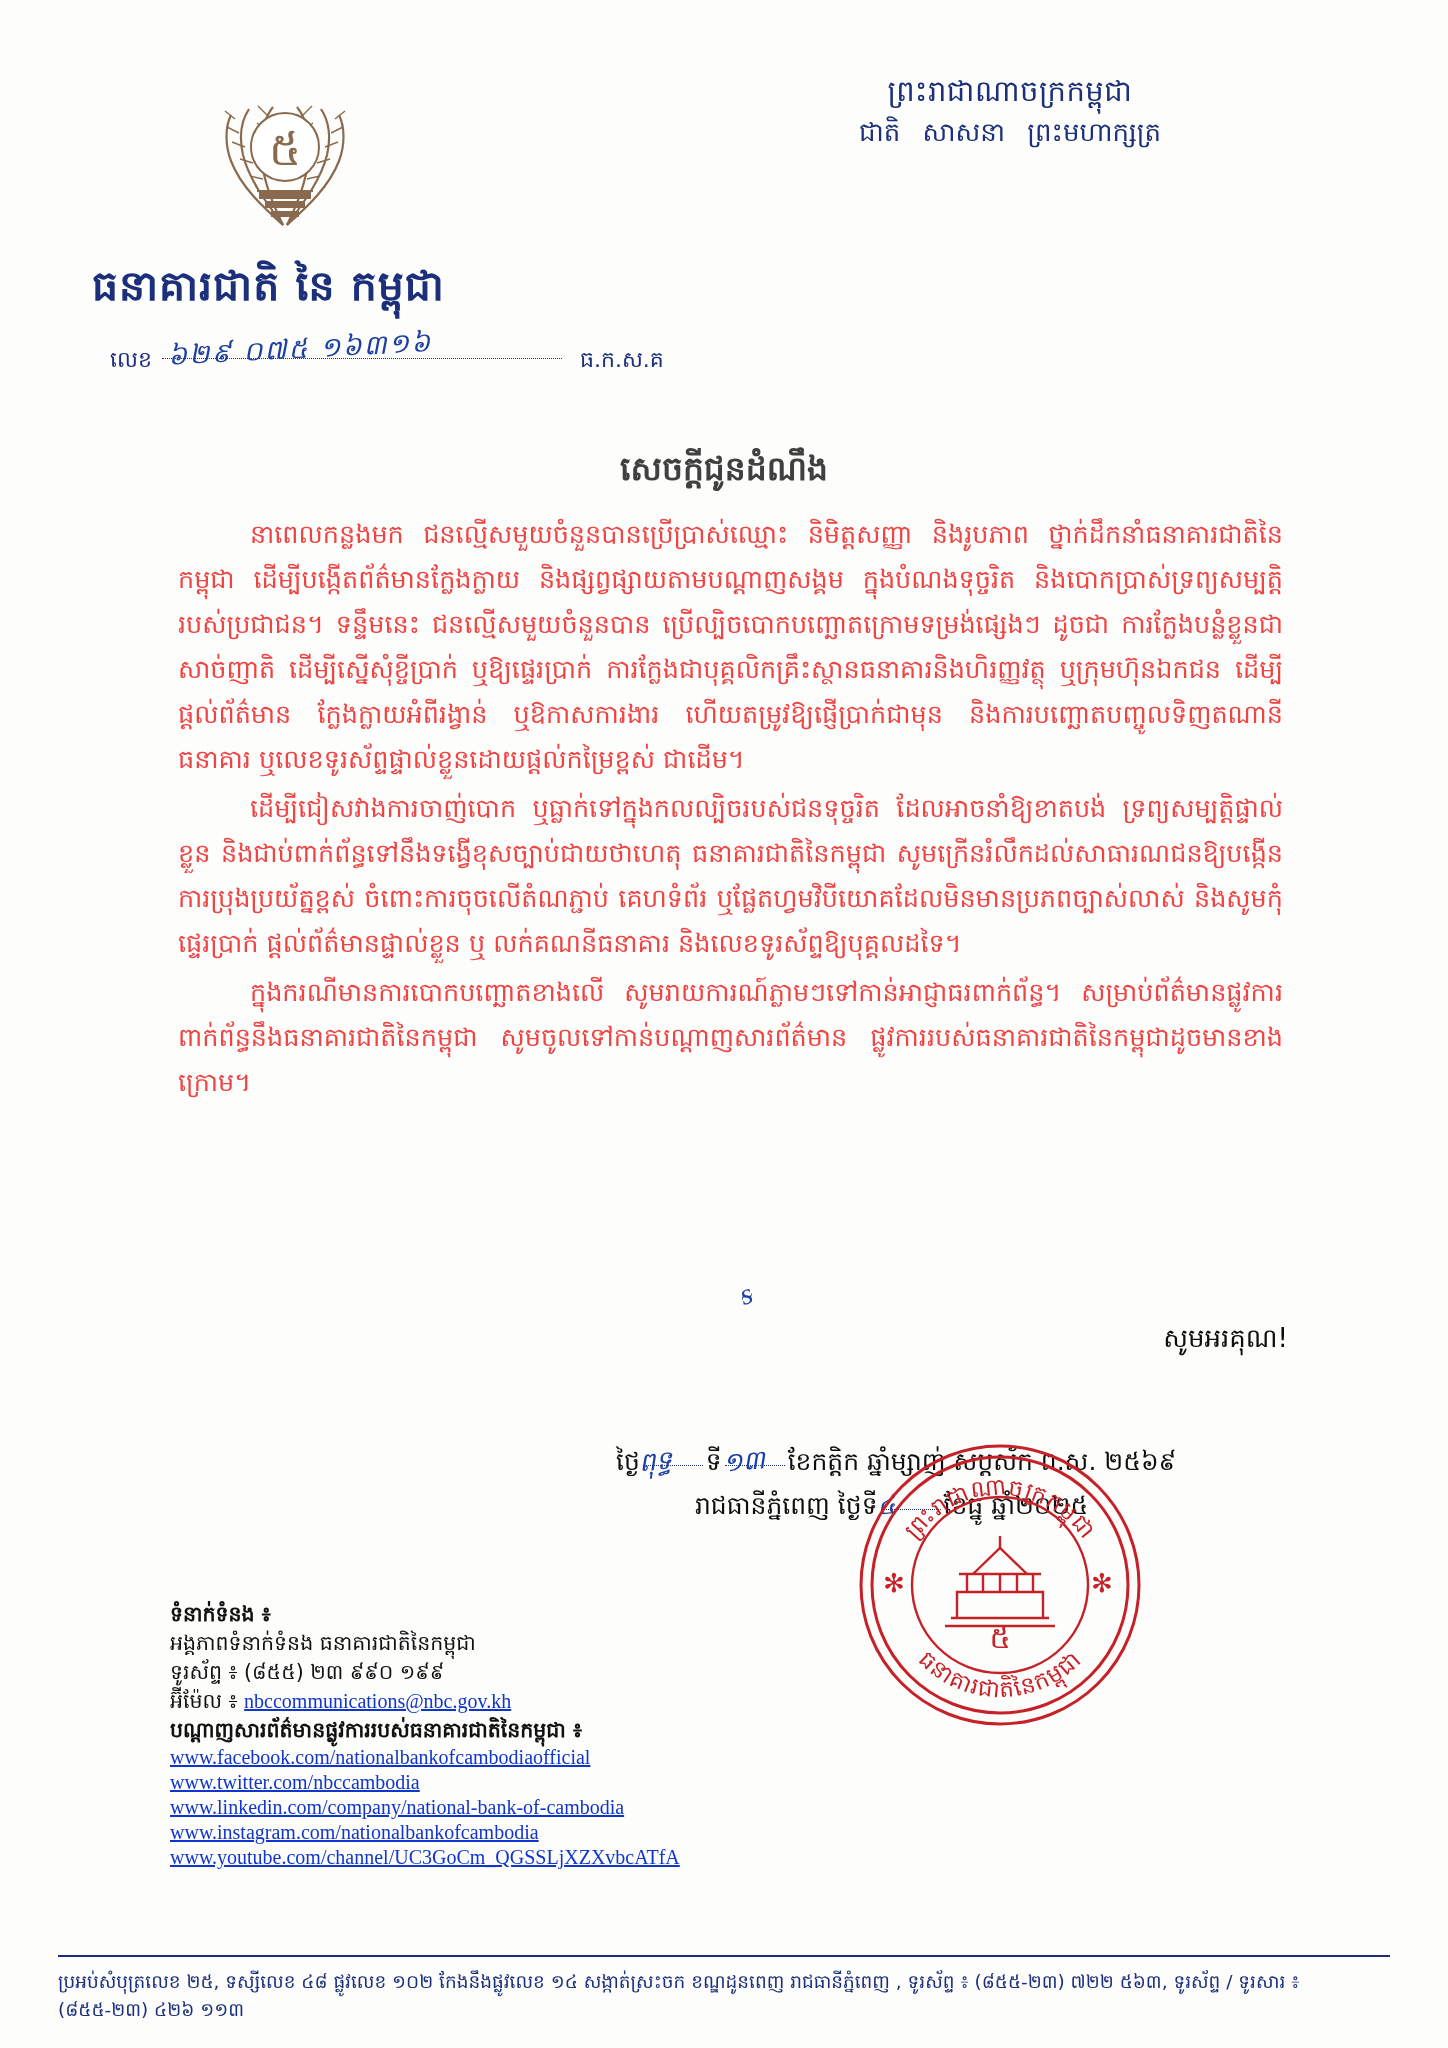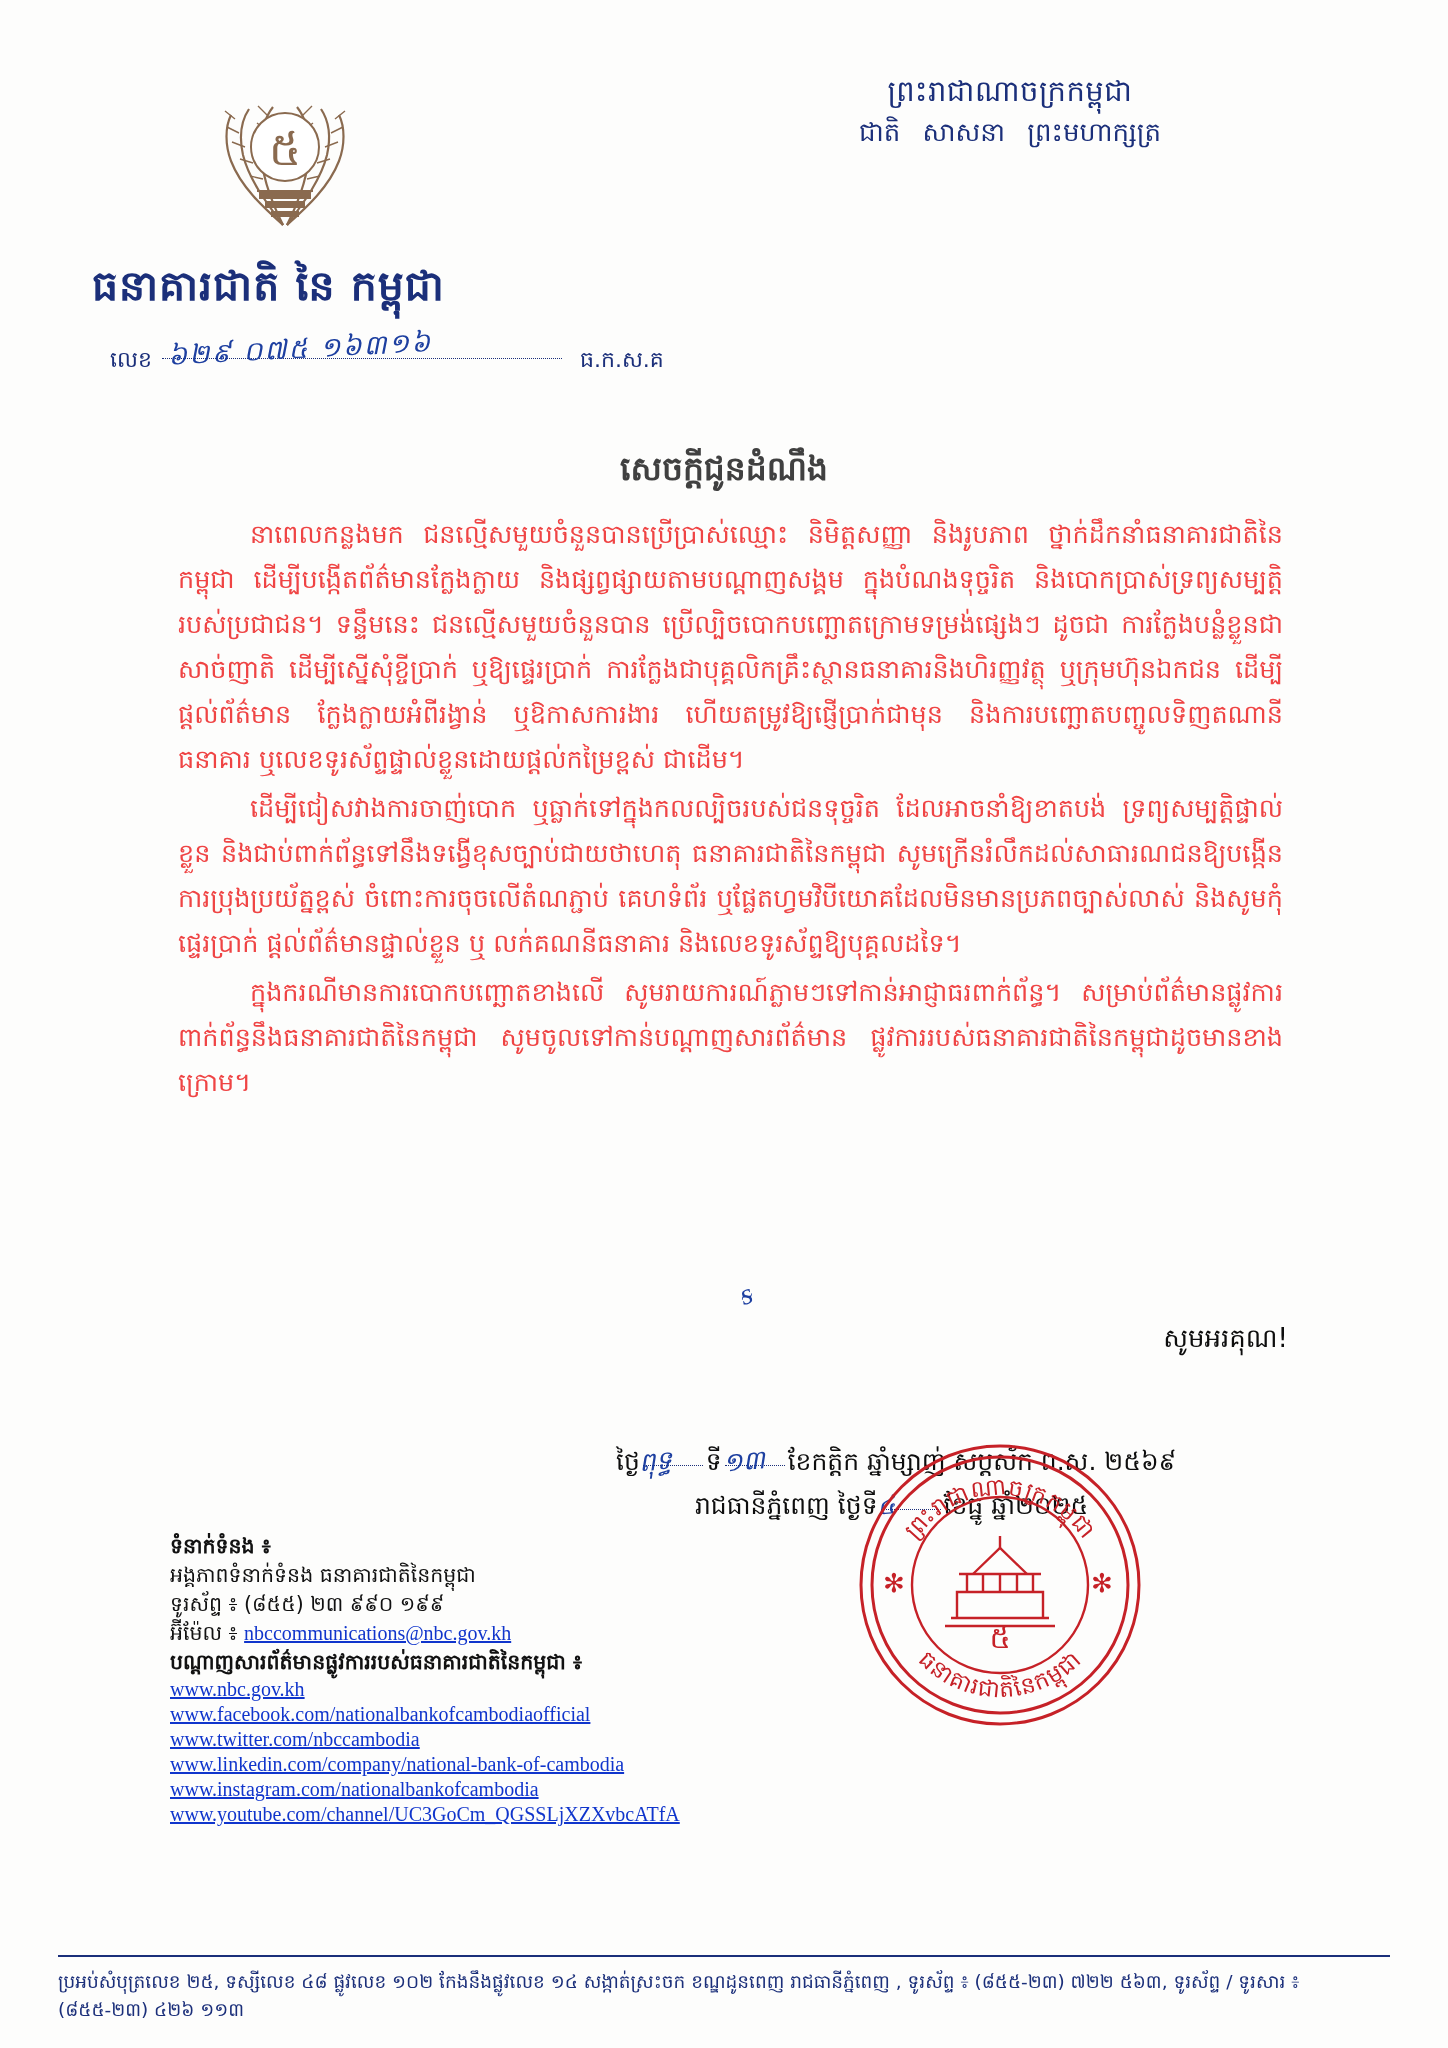--- a/index.html
+++ b/index.html
@@ -194,21 +194,21 @@
     left: 855px;
     top: 1440px;
     width: 290px;
     height: 290px;
   }
 
   
   .contact {
     position: absolute;
     left: 170px;
-    top: 1532px;
+    top: 1600px;
     width: 640px;
     font-size: 20.5px;
     line-height: 29px;
     color: #111;
   }
   .contact .hd { font-weight: bold; }
   .contact a,
   .contact .link {
     color: #1035cc;
     text-decoration: underline;
@@ -355,21 +355,20 @@
     <div class="km">អង្គភាពទំនាក់ទំនង ធនាគារជាតិនៃកម្ពុជា</div>
     <div class="km">
       <span>ទូរស័ព្ទ ៖</span>
       <span>(៨៥៥) ២៣ ៩៩០ ១៩៩</span>
     </div>
     <div class="km">
       <span>អ៊ីម៉ែល ៖</span>
       <span class="mail">nbccommunications@nbc.gov.kh</span>
     </div>
     <div class="km hd">បណ្តាញសារព័ត៌មានផ្លូវការរបស់ធនាគារជាតិនៃកម្ពុជា ៖</div>
-    <span class="link">www.nbc.gov.kh</span>
     <span class="link">www.facebook.com/nationalbankofcambodiaofficial</span>
     <span class="link">www.twitter.com/nbccambodia</span>
     <span class="link">www.linkedin.com/company/national-bank-of-cambodia</span>
     <span class="link">www.instagram.com/nationalbankofcambodia</span>
     <span class="link">www.youtube.com/channel/UC3GoCm_QGSSLjXZXvbcATfA</span>
   </div>
 
   <div class="footer-rule"></div>
   <div class="footer">ប្រអប់សំបុត្រលេខ ២៥, ទស្សីលេខ ៤៨ ផ្លូវលេខ ១០២ កែងនឹងផ្លូវលេខ ១៤ សង្កាត់ស្រះចក ខណ្ឌដូនពេញ រាជធានីភ្នំពេញ , ទូរស័ព្ទ ៖ (៨៥៥-២៣) ៧២២ ៥៦៣, ទូរស័ព្ទ / ទូរសារ ៖ (៨៥៥-២៣) ៤២៦ ១១៣</div>
 

